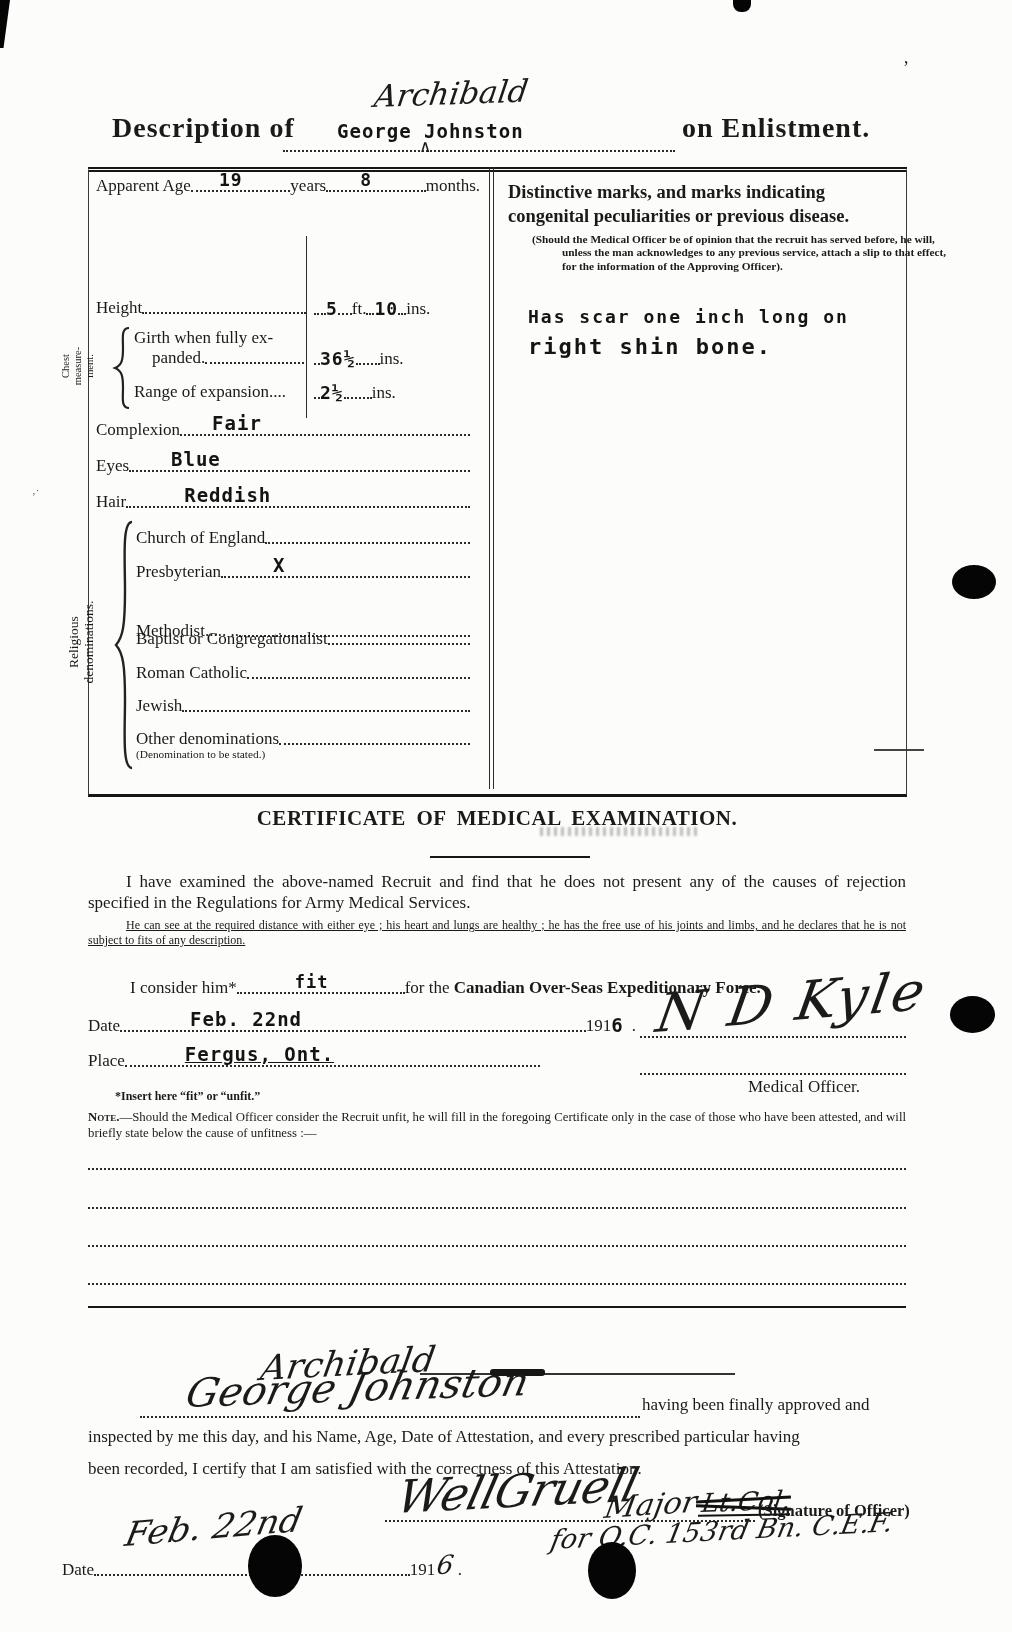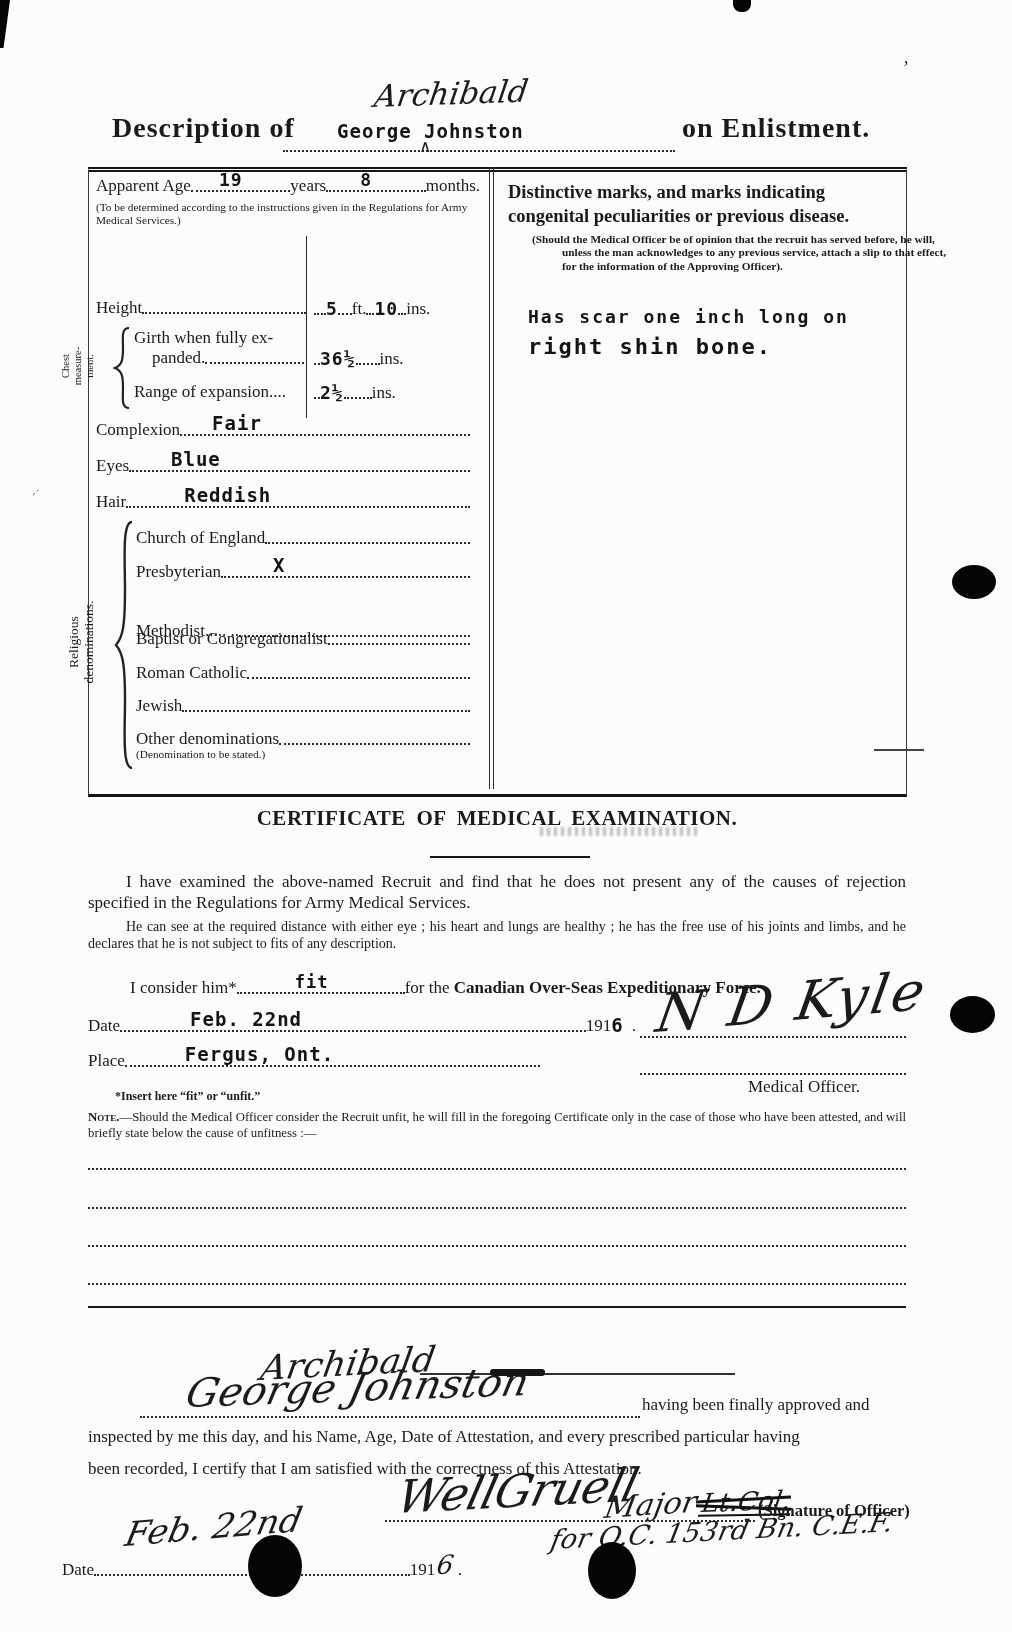--- a/index.html
+++ b/index.html
@@ -62,21 +62,20 @@
     <span class="t">Apparent Age</span>
     <span class="dl">
       <span class="tw ov" style="left:28px;font-size:18px;">19</span>
     </span>
     <span class="t">years</span>
     <span class="dl">
       <span class="tw ov" style="left:34px;font-size:18px;">8</span>
     </span>
     <span class="t">months.</span>
   </div>
-  <div class="abs smallnote" style="left:96px;top:201px;width:378px;">(To be determined according to the instructions given in the Regulations for Army Medical Services.)</div>
 
   
   <div class="vline" style="left:306px;top:236px;height:182px;"></div>
 
   <div class="row" style="left:96px;top:298px;width:210px;">
     <span class="t">Height</span>
     <span class="dl"></span>
   </div>
   <div class="row" style="left:314px;top:298px;width:152px;">
     <span class="ds" style="width:12px;"></span>
@@ -180,21 +179,21 @@
   <div class="abs bold smallnote" style="left:508px;top:233px;width:388px;padding-left:30px;text-indent:-30px;margin-left:24px;">(Should the Medical Officer be of opinion that the recruit has served before, he will, unless the man acknowledges to any previous service, attach a slip to that effect, for the information of the Approving Officer).</div>
   <div class="abs tw" style="left:528px;top:306px;font-size:18px;letter-spacing:2px;">Has scar one inch long on</div>
   <div class="abs tw" style="left:528px;top:334px;font-size:22px;letter-spacing:2px;">right shin bone.</div>
 
   
   <div class="abs bold center" style="left:88px;top:806px;width:818px;font-size:21px;letter-spacing:.5px;word-spacing:5px;">CERTIFICATE OF MEDICAL EXAMINATION.</div>
   <div class="smudge" style="left:540px;top:827px;width:160px;height:9px;"></div>
   <div class="hline" style="left:430px;top:856px;width:160px;height:2px;"></div>
 
   <div class="abs just" style="left:88px;top:872px;width:818px;font-size:17px;line-height:1.22;text-indent:38px;">I have examined the above-named Recruit and find that he does not present any of the causes of rejection specified in the Regulations for Army Medical Services.</div>
-  <div class="abs just" style="left:88px;top:918px;width:818px;font-size:14px;line-height:1.22;text-indent:38px;">He can see at the required distance with either eye ; his heart and lungs are healthy ; he has the free use of his joints and limbs, and he declares that he is not subject to fits of any description.</div>
+  <div class="abs just" style="left:88px;top:918px;width:818px;font-size:12px;line-height:1.22;text-indent:38px;text-decoration:underline;">He can see at the required distance with either eye ; his heart and lungs are healthy ; he has the free use of his joints and limbs, and he declares that he is not subject to fits of any description.</div>
 
   <div class="row" style="left:130px;top:978px;width:690px;">
     <span class="t">I consider him*</span>
     <span class="dl" style="flex:0 0 168px;">
       <span class="tw ov" style="left:58px;font-size:17px;">fit</span>
     </span>
     <span class="t">for the </span>
     <span class="t bold">Canadian Over-Seas Expeditionary Force.</span>
   </div>
 
@@ -205,21 +204,21 @@
     </span>
     <span class="t">191</span>
     <span class="tw" style="font-size:19px;">6</span>
     <span class="t" style="margin-left:8px;">.</span>
   </div>
   <div class="dotline" style="left:640px;top:1034px;width:266px;"></div>
 
   <div class="row" style="left:88px;top:1051px;width:452px;">
     <span class="t">Place</span>
     <span class="dl">
-      <span class="tw ov" style="left:60px;font-size:19px;">Fergus, Ont.</span>
+      <span class="tw ov" style="left:60px;font-size:19px;text-decoration:underline;">Fergus, Ont.</span>
     </span>
   </div>
   <div class="dotline" style="left:640px;top:1071px;width:266px;"></div>
   <div class="abs hand" style="left:652px;top:982px;font-size:54px;letter-spacing:3px;transform:skewX(-14deg) rotate(-5deg);">N D Kyle</div>
   <div class="abs" style="left:748px;top:1077px;font-size:17px;">Medical Officer.</div>
 
   <div class="abs" style="left:115px;top:1089px;font-size:12px;font-weight:700;">*Insert here “fit” or “unfit.”</div>
 
   <div class="abs just" style="left:88px;top:1110px;width:818px;font-size:12.8px;line-height:1.25;">
     <span style="font-variant:small-caps;font-weight:700;">Note.</span><span>—Should the Medical Officer consider the Recruit unfit, he will fill in the foregoing Certificate only in the case of those who have been attested, and will briefly state below the cause of unfitness :—</span>

